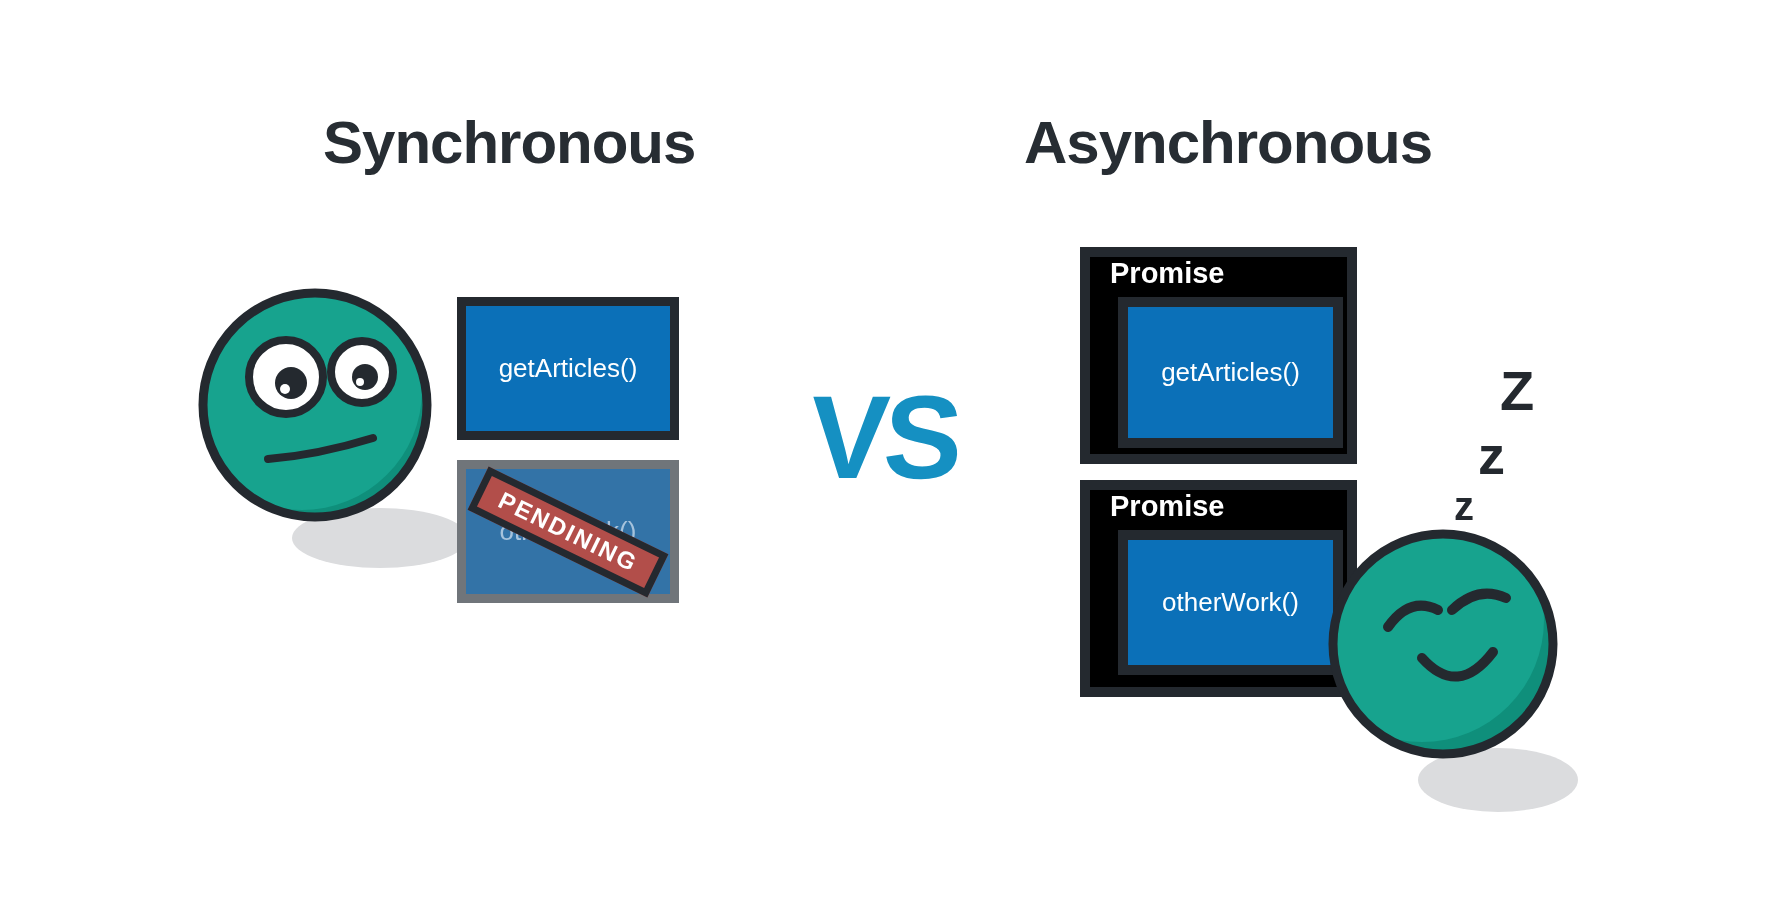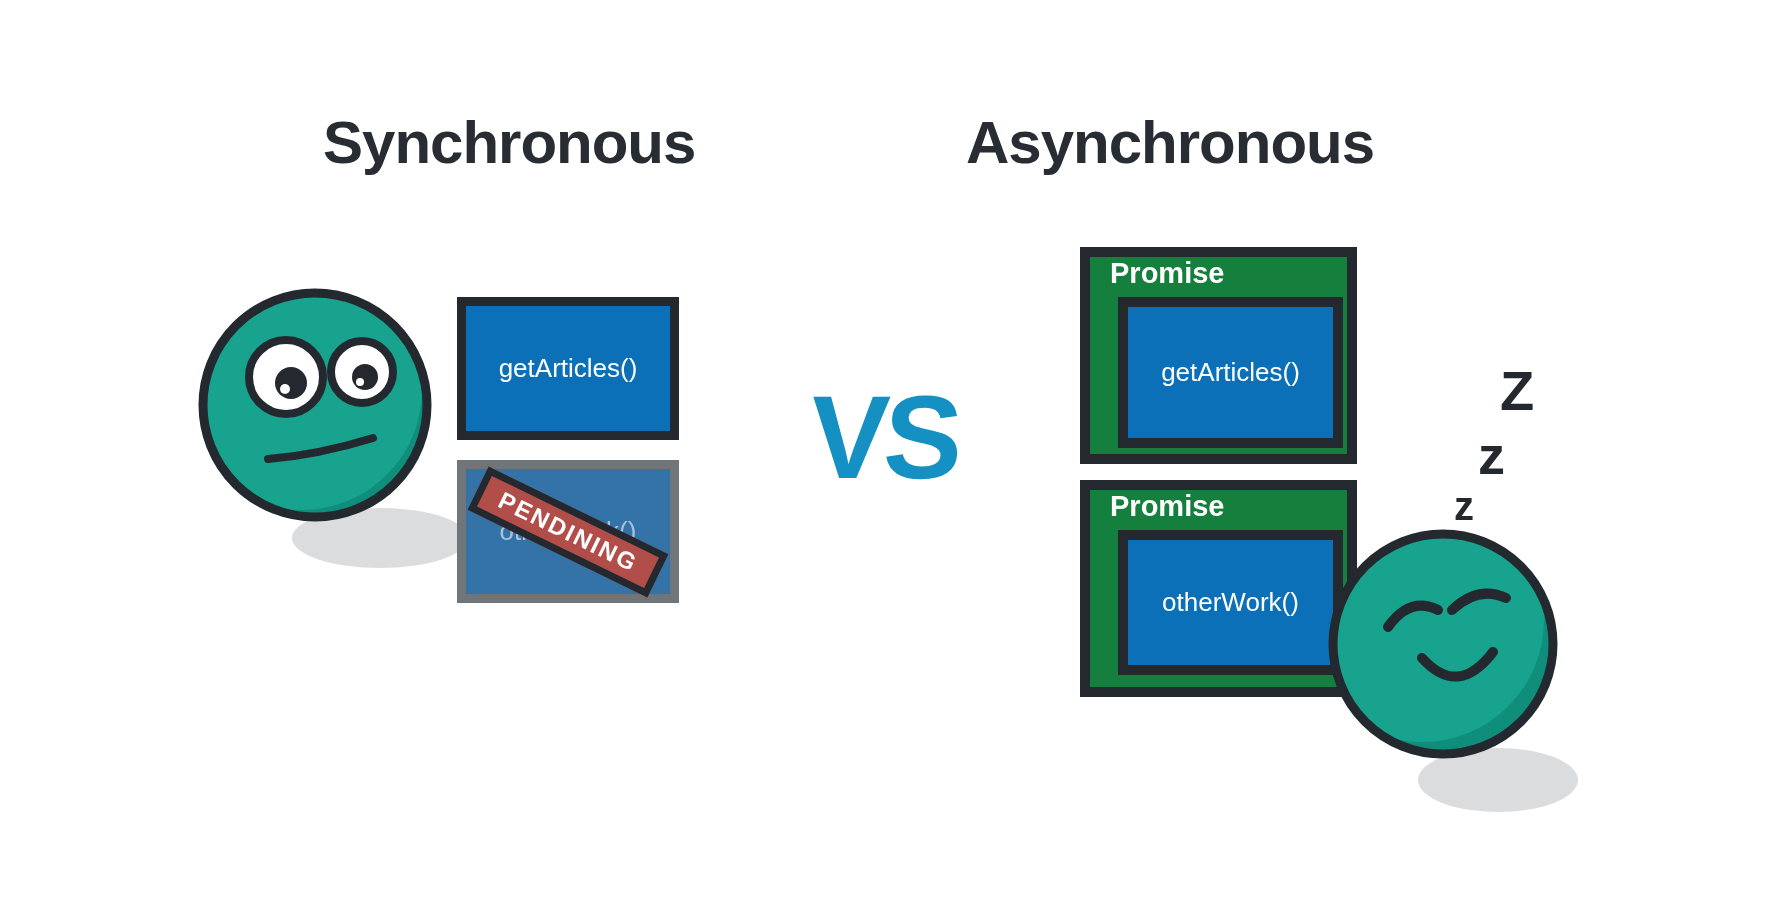--- a/index.html
+++ b/index.html
@@ -5,21 +5,21 @@
   html,body{margin:0;padding:0;background:#fff;}
   .canvas{
     position:relative;width:1790px;height:901px;background:#ffffff;overflow:hidden;
     font-family:"Liberation Sans","DejaVu Sans",sans-serif;
   }
   .title{
     position:absolute;width:500px;
     font-size:60px;font-weight:700;letter-spacing:-1px;color:#272D33;line-height:1;
   }
   .title.left{left:323px;top:113px;}
-  .title.right{left:966px;top:113px;}
+  .title.right{left:1024px;top:113px;}
   .vs{
     position:absolute;left:799px;top:378px;width:170px;text-align:center;
     font-size:118px;font-weight:700;letter-spacing:-5px;color:#1590C2;line-height:1;
     transform:skewX(-3deg);
   }
   .facesvg{position:absolute;}
   .face1{left:160px;top:270px;}
   .face2{left:1310px;top:500px;z-index:5;}
   .box{position:absolute;box-sizing:border-box;display:flex;align-items:center;justify-content:center;}
   .sync-box1{
@@ -34,21 +34,21 @@
   .sync-box2 .muted{color:#A6C3DC;font-size:26px;}
   .banner{
     position:absolute;left:50%;top:50%;width:186px;height:34px;
     transform:translate(-50%,-50%) rotate(26deg);
     background:#B24E4A;border:7px solid #24292F;
     display:flex;align-items:center;justify-content:center;
   }
   .banner span{color:#ffffff;font-size:24px;font-weight:600;letter-spacing:2px;white-space:nowrap;}
   .promise-box{
     position:absolute;left:1080px;width:277px;height:217px;box-sizing:border-box;
-    background:#15803d;border:10px solid #24292F;
+    background:#000000;border:10px solid #24292F;
   }
   .promise-box.p1{top:247px;}
   .promise-box.p2{top:480px;}
   .promise-label{
     position:absolute;left:20px;top:0px;color:#ffffff;font-size:29px;font-weight:700;line-height:1.15;
   }
   .promise-inner{
     position:absolute;left:28px;top:40px;width:225px;box-sizing:border-box;
     background:#0B70B8;border:10px solid #24292F;
     display:flex;align-items:center;justify-content:center;

